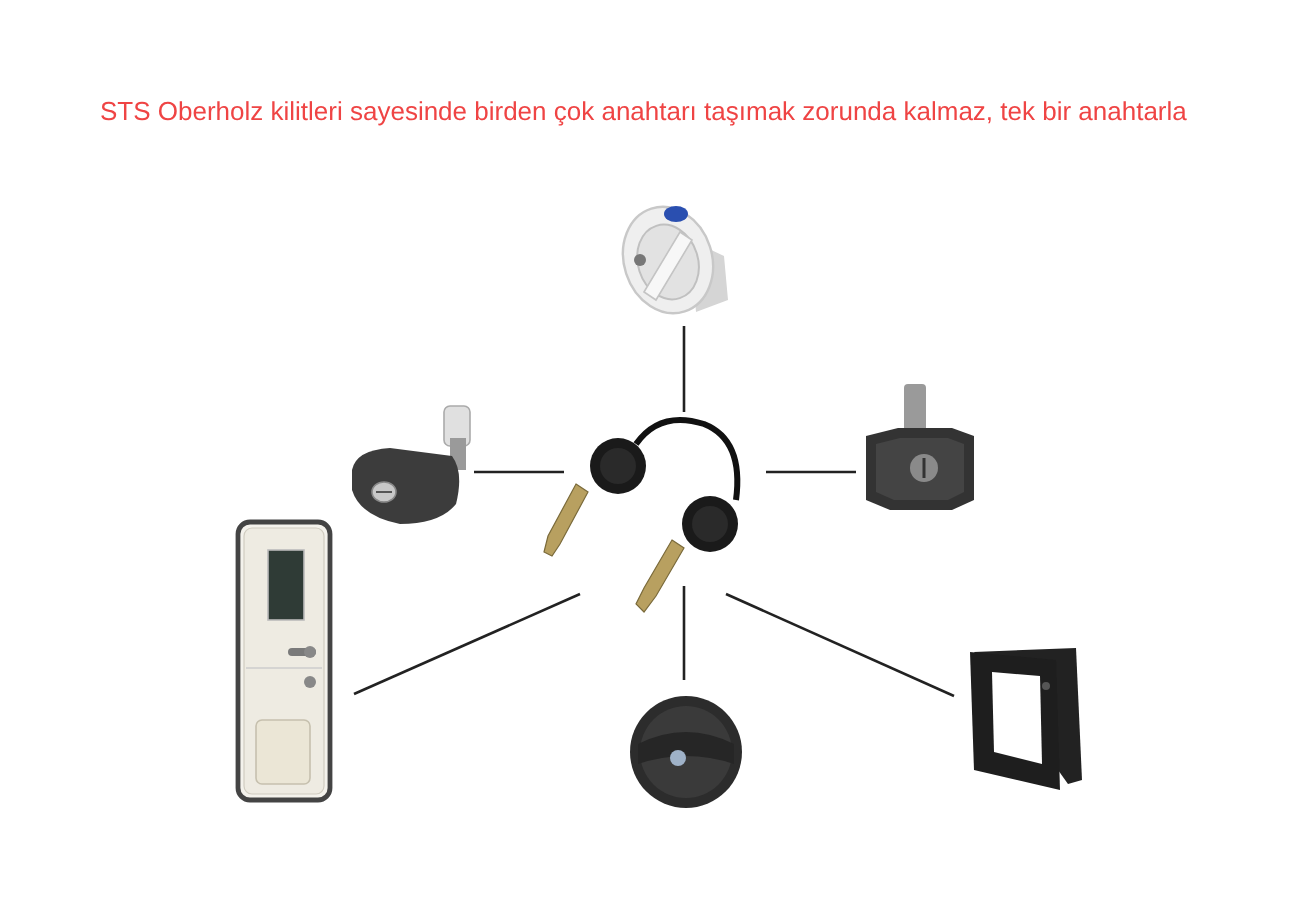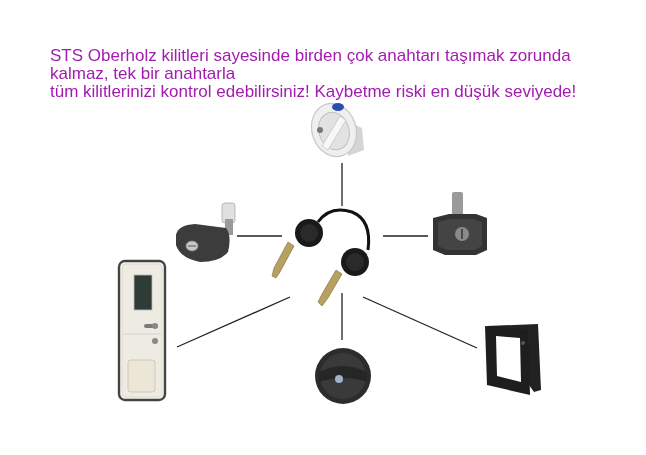--- a/index.html
+++ b/index.html
@@ -1,28 +1,27 @@
 <!DOCTYPE html>
 <html><head>
   <meta charset="utf-8">
   <style>
     html, body { margin: 0; padding: 0; background: #ffffff; }
     body { width: 646px; height: 455px; position: relative; overflow: hidden;
            font-family: "Liberation Sans", sans-serif; }
     .intro { position: absolute; left: 50px; top: 47px; width: 580px;
-             font-size: 17px; line-height: 18px; color: #a21caf; margin: 0; }
+             font-size: 13px; line-height: 18px; color: #ef4444; margin: 0; }
     .stage { position: absolute; left: 0; top: 0; width: 646px; height: 455px; }
     svg { position: absolute; left: 0; top: 0; }
   </style>
 </head>
 <body>
 
 <div class="intro">
   <div>STS Oberholz kilitleri sayesinde birden çok anahtarı taşımak zorunda kalmaz, tek bir anahtarla</div>
-  <div>tüm kilitlerinizi kontrol edebilirsiniz! Kaybetme riski en düşük seviyede!</div>
 </div>
 
 <div class="stage">
 <svg width="646" height="455" viewBox="0 0 646 455" xmlns="http://www.w3.org/2000/svg">
 
   <g stroke="#222" stroke-width="1.3">
     <line x1="342" y1="163" x2="342" y2="206"></line>
     <line x1="237" y1="236" x2="282" y2="236"></line>
     <line x1="383" y1="236" x2="428" y2="236"></line>
     <line x1="177" y1="347" x2="290" y2="297"></line>

